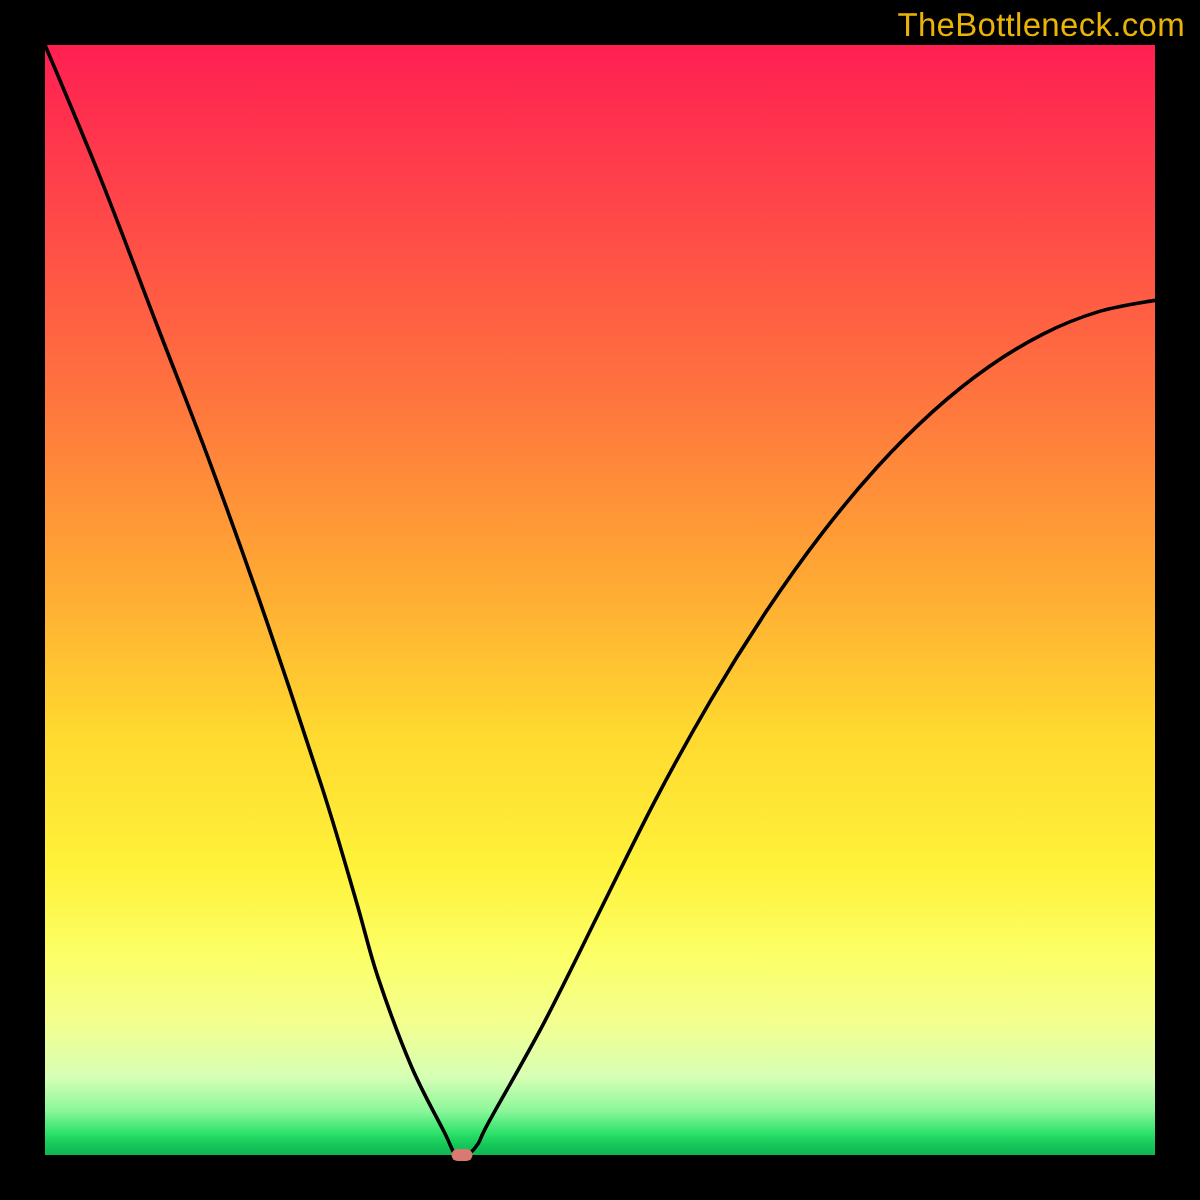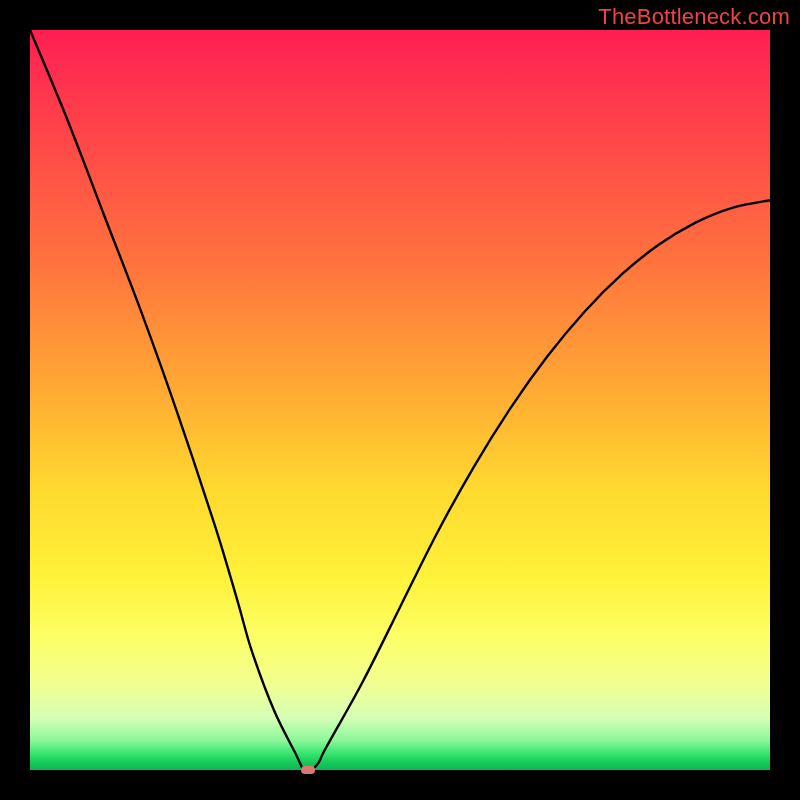--- a/index.html
+++ b/index.html
@@ -47,21 +47,21 @@
     position: absolute;
     left: 0;
     top: 0;
     width: 740px;
     height: 740px;
   }
   .watermark {
     position: absolute;
     top: 4px;
     right: 10px;
-    color: #ef4444;
+    color: #eab308;
     font-size: 22px;
     font-weight: 500;
     letter-spacing: 0.2px;
   }
   .trough-dot {
     position: absolute;
     width: 14px;
     height: 8px;
     border-radius: 4px;
     background: #d9796f;

